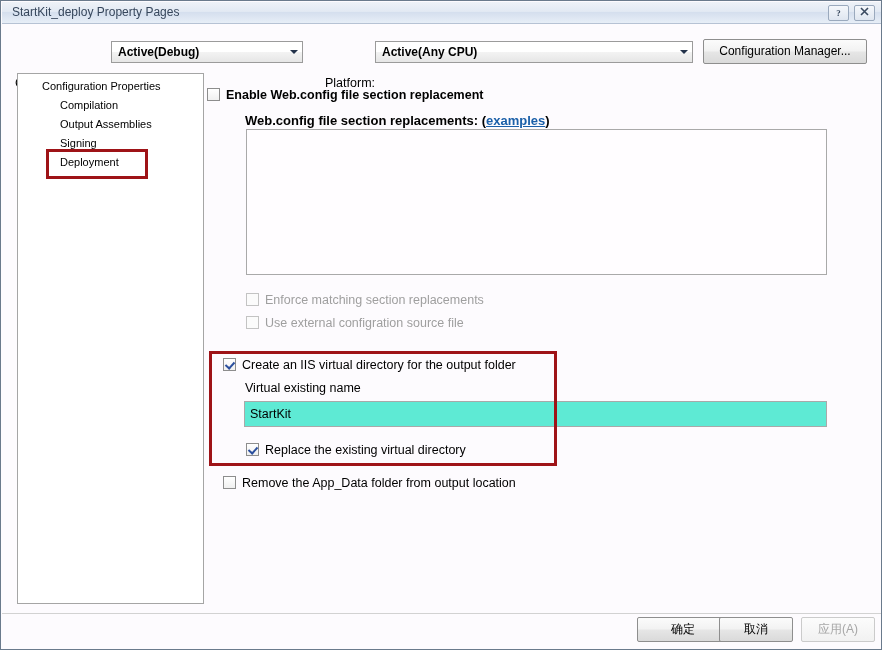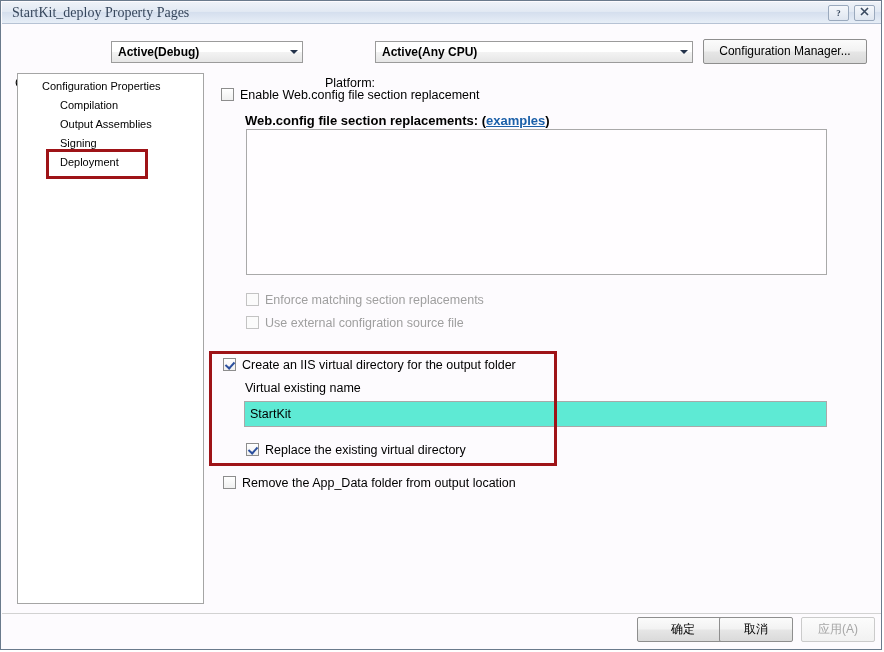--- a/index.html
+++ b/index.html
@@ -31,24 +31,23 @@
     width: 880px;
     height: 22px;
     box-sizing: border-box;
     background: linear-gradient(to bottom, #eef2f8 0%, #e2e9f3 45%, #d5dfee 50%, #e7eef7 100%);
     border-bottom: 1px solid #b6c2d4;
   }
   #titlebar .title-text {
     position: absolute;
     left: 10px;
     top: 3px;
-    font-size: 14px;
+    font-size: 12px;
     color: #36465c;
     white-space: nowrap;
-    font-family: Liberation Serif, serif;
   }
   .caption-btn {
     position: absolute;
     top: 3px;
     width: 21px;
     height: 16px;
     box-sizing: border-box;
     border: 1px solid #9aa9bd;
     border-radius: 2px;
     background: linear-gradient(to bottom, #f4f7fb, #dfe6f0);
@@ -179,21 +178,21 @@
     position: absolute;
     left: 3px; top: 1px;
     width: 4px; height: 7px;
     border: solid #2b4f9e;
     border-width: 0 2px 2px 0;
     transform: rotate(42deg);
   }
   .chk-label { font-size: 12.5px; color: #000; }
   .chk-label.disabled { color: #9f9f9f; }
 
-  #chk-enable-webconfig { left: 220px; top: 87px; }
+  #chk-enable-webconfig { left: 206px; top: 87px; font-weight: bold; }
   #chk-enforce          { left: 245px; top: 292px; }
   #chk-external         { left: 245px; top: 315px; }
   #chk-create-iis       { left: 222px; top: 357px; }
   #chk-replace          { left: 245px; top: 442px; }
   #chk-remove-appdata   { left: 222px; top: 475px; }
 
   #lbl-replacements {
     position: absolute;
     left: 244px; top: 112px;
     font-size: 13px;

